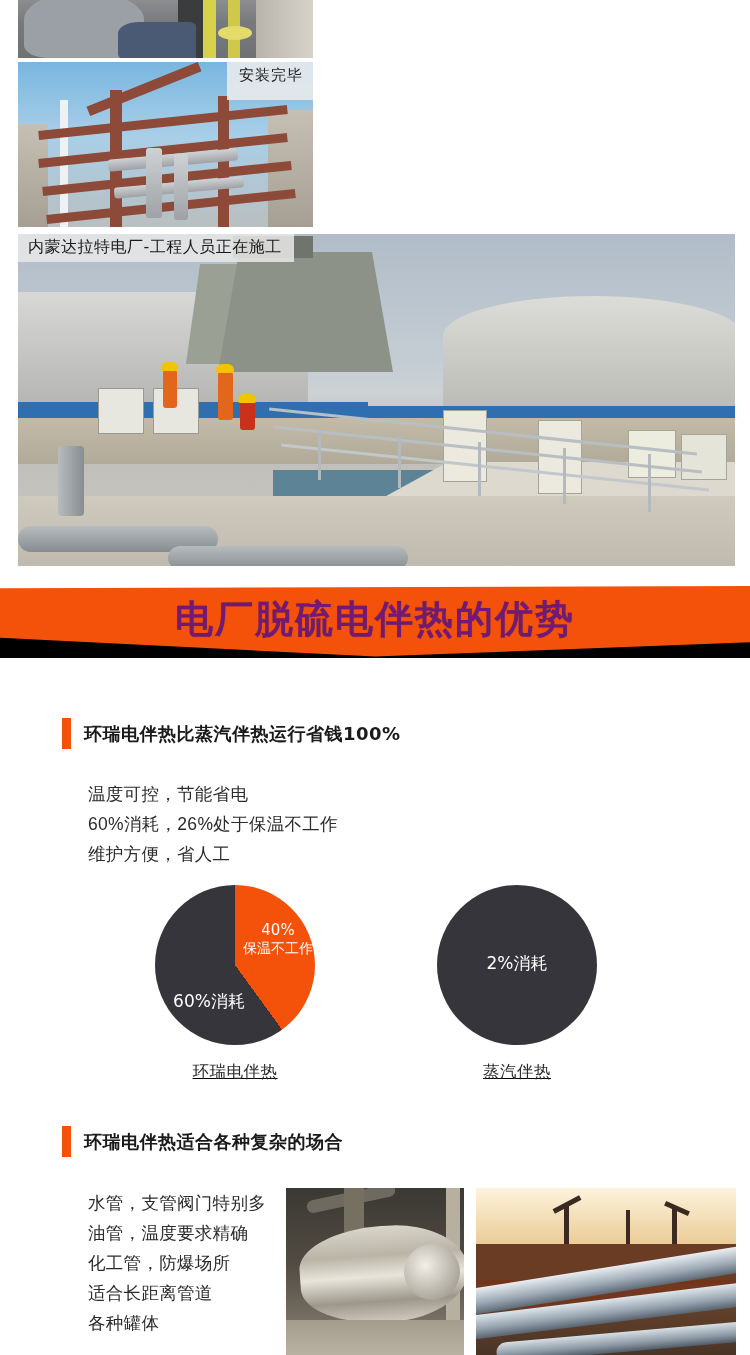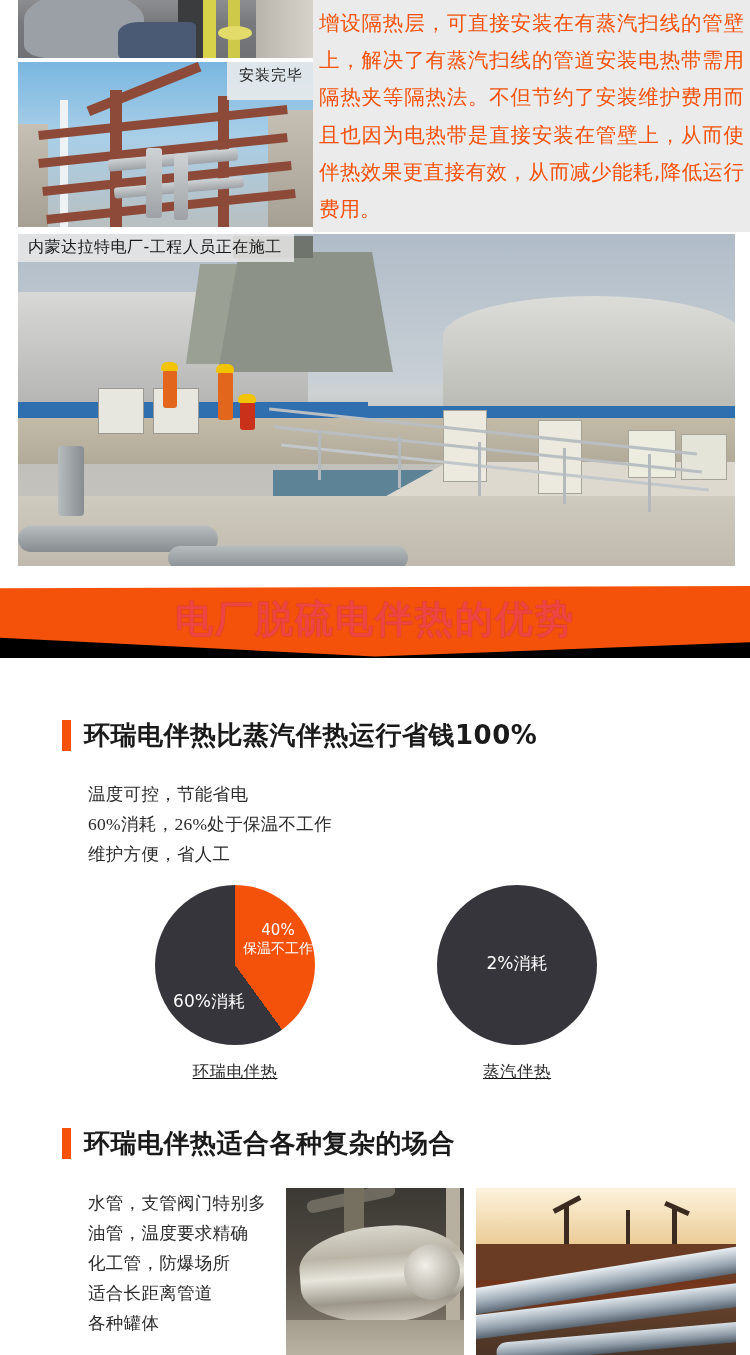--- a/index.html
+++ b/index.html
@@ -126,48 +126,48 @@
     clip-path:polygon(0 24%,100% 18%,100% 100%,0 100%);
   }
   .banner .org{
     position:absolute; left:0; top:0; width:750px; height:72px;
     background:#f4510a;
     clip-path:polygon(0 3%,100% 0,100% 78%,50% 98%,0 72%);
   }
   .banner .btitle{
     position:absolute; left:0; top:0; width:750px; height:72px;
     display:flex; align-items:center; justify-content:center;
-    color:#ef4444; font-size:38px; font-weight:bold; letter-spacing:2px;
+    color:#701a75; font-size:38px; font-weight:bold; letter-spacing:2px;
     font-family:"DejaVu Sans",sans-serif;
     text-shadow:0 0 1px rgba(0,0,0,.25);
     padding-bottom:6px; box-sizing:border-box;
   }
   .banner-gap{
     position:absolute;left:0;top:658px;width:750px;height:4px;background:#fff;
   }
 
   
   .sec-head{
     position:absolute; display:flex; align-items:center; gap:13px;
   }
   .sec-head .bar{
     width:9px; height:31px; background:#f4510a; flex:none;
   }
   .sec-head .txt{
-    font-size:26px; font-weight:bold; color:#1a1a1a; letter-spacing:.5px;
+    font-size:18px; font-weight:bold; color:#1a1a1a; letter-spacing:.5px;
     font-family:"DejaVu Sans",sans-serif;
   }
   .head1{ left:62px; top:718px; }
   .head2{ left:62px; top:1126px; }
 
   
   .bullets{ position:absolute; }
   .bullets div{
     font-size:17.5px; color:#2b2b2b; line-height:30px;
-    font-family:Liberation Serif, serif; letter-spacing:.3px;
+    font-family:Liberation Sans, sans-serif; letter-spacing:.3px;
   }
   .b1{ left:88px; top:779px; }
   .b2{ left:88px; top:1188px; }
 
   
   .charts{ position:absolute; left:0; top:885px; width:750px; height:215px; }
   .chart-item{ position:absolute; width:250px; text-align:center;text-decoration:underline; }
   .chart-a{ left:110px; }
   .chart-b{ left:392px; }
   .pie{
@@ -256,23 +256,20 @@
       <div class="beam" style="left:24px;top:112px;width:250px;height:9px;transform:rotate(-6deg);"></div>
       <div class="beam" style="left:28px;top:140px;width:250px;height:9px;transform:rotate(-6deg);"></div>
       <div class="beam" style="left:66px;top:22px;width:120px;height:10px;transform:rotate(-22deg);"></div>
       <div class="gray-pipe" style="left:90px;top:92px;width:130px;height:12px;transform:rotate(-5deg);"></div>
       <div class="gray-pipe" style="left:96px;top:120px;width:130px;height:11px;transform:rotate(-5deg);"></div>
       <div class="gray-pipe" style="left:128px;top:86px;width:16px;height:70px;"></div>
       <div class="gray-pipe" style="left:156px;top:92px;width:14px;height:66px;"></div>
       <div class="cap-install">安装完毕</div>
     </div>
 
-    <div class="para-panel">
-      <p>增设隔热层，可直接安装在有蒸汽扫线的管壁上，解决了有蒸汽扫线的管道安装电热带需用隔热夹等隔热法。不但节约了安装维护费用而且也因为电热带是直接安装在管壁上，从而使伴热效果更直接有效，从而减少能耗,降低运行费用。</p>
-    </div>
   </div>
 
   <div class="factory">
     <div class="f-sky"></div>
     <div class="f-tankL"></div>
     <div class="f-tankR"></div>
     <div class="f-duct"></div>
     <div class="f-tower"></div>
     <div class="f-tower2"></div>
     <div class="f-bluebandL"></div>

